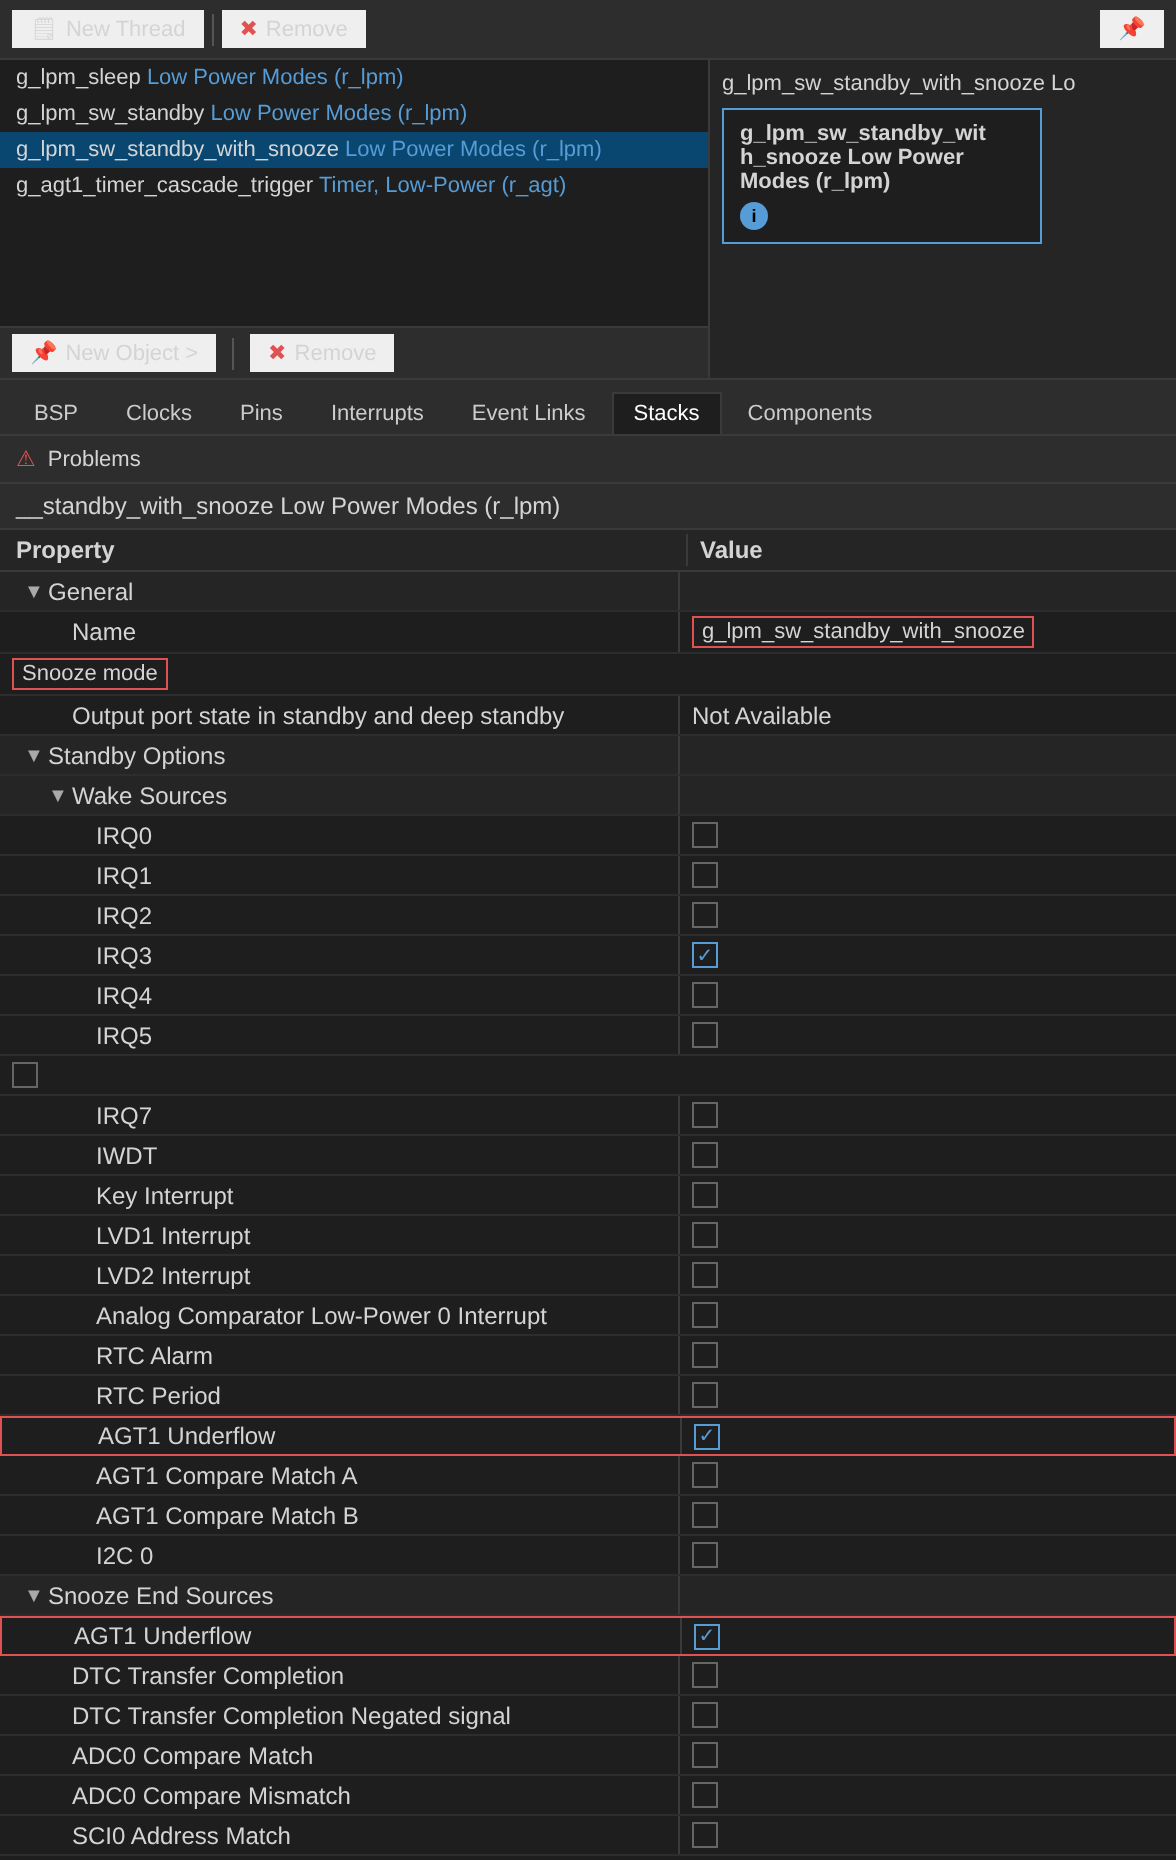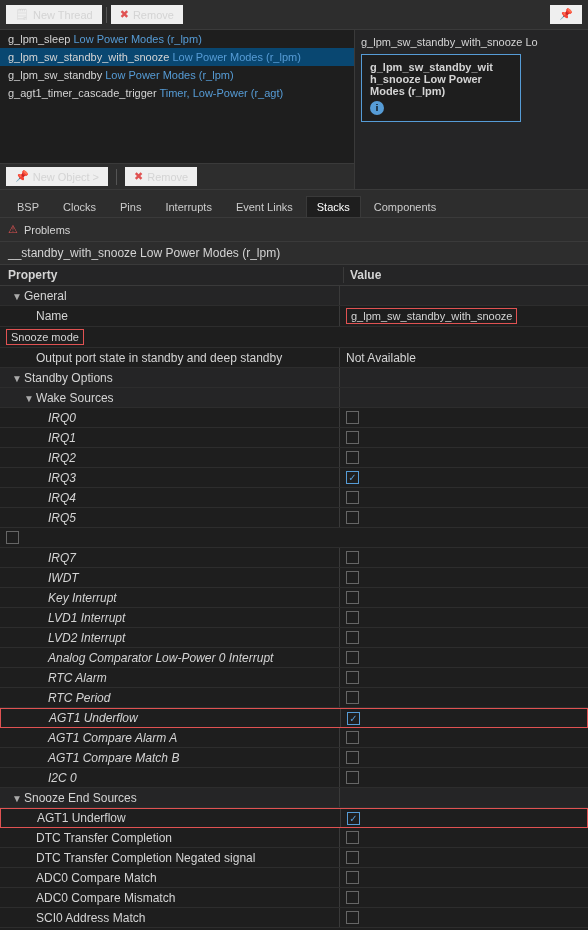--- a/index.html
+++ b/index.html
@@ -187,21 +187,21 @@
       color: #d4d4d4;
       display: flex;
       align-items: center;
       gap: 4px;
     }
 
     
     .indent-1 { padding-left: 12px; }
     .indent-2 { padding-left: 24px; }
     .indent-3 { padding-left: 36px; }
-    .indent-4 { padding-left: 48px; font-style: italic; }
+    .indent-4 { padding-left: 48px; }
 
     
     .section-header {
       background: #252526;
       color: #d4d4d4;
       font-weight: normal;
     }
     .section-header .prop-key {
       display: flex;
       align-items: center;
@@ -289,25 +289,25 @@
   </button>
 </div>
 
 <div class="main-split">
 
   <div class="thread-list-panel">
     <div class="thread-list">
       <div class="thread-item">
         <span>g_lpm_sleep <span class="blue-text">Low Power Modes (r_lpm)</span></span>
       </div>
+      <div class="thread-item">
+        <span>g_lpm_sw_standby <span class="blue-text">Low Power Modes (r_lpm)</span></span>
+      </div>
       <div class="thread-item selected">
         <span>g_lpm_sw_standby_with_snooze <span class="blue-text">Low Power Modes (r_lpm)</span></span>
-      </div>
-      <div class="thread-item">
-        <span>g_lpm_sw_standby <span class="blue-text">Low Power Modes (r_lpm)</span></span>
       </div>
       <div class="thread-item">
         <span>g_agt1_timer_cascade_trigger <span class="blue-text">Timer, Low-Power (r_agt)</span></span>
       </div>
     </div>
 
     <div class="thread-toolbar">
       <button class="toolbar-btn" style="font-size:11px;">
         <span>📌</span>
         <span>New Object &gt;</span>
@@ -495,21 +495,21 @@
   </div>
 
   <div class="prop-row highlight-red">
     <div class="prop-key indent-4">AGT1 Underflow</div>
     <div class="prop-val">
         <span class="cb checked">✓</span>
       </div>
   </div>
 
   <div class="prop-row">
-    <div class="prop-key indent-4">AGT1 Compare Alarm A</div>
+    <div class="prop-key indent-4">AGT1 Compare Match A</div>
     <div class="prop-val">
         <span class="cb"></span>
       </div>
   </div>
   <div class="prop-row">
     <div class="prop-key indent-4">AGT1 Compare Match B</div>
     <div class="prop-val">
         <span class="cb"></span>
       </div>
   </div>

